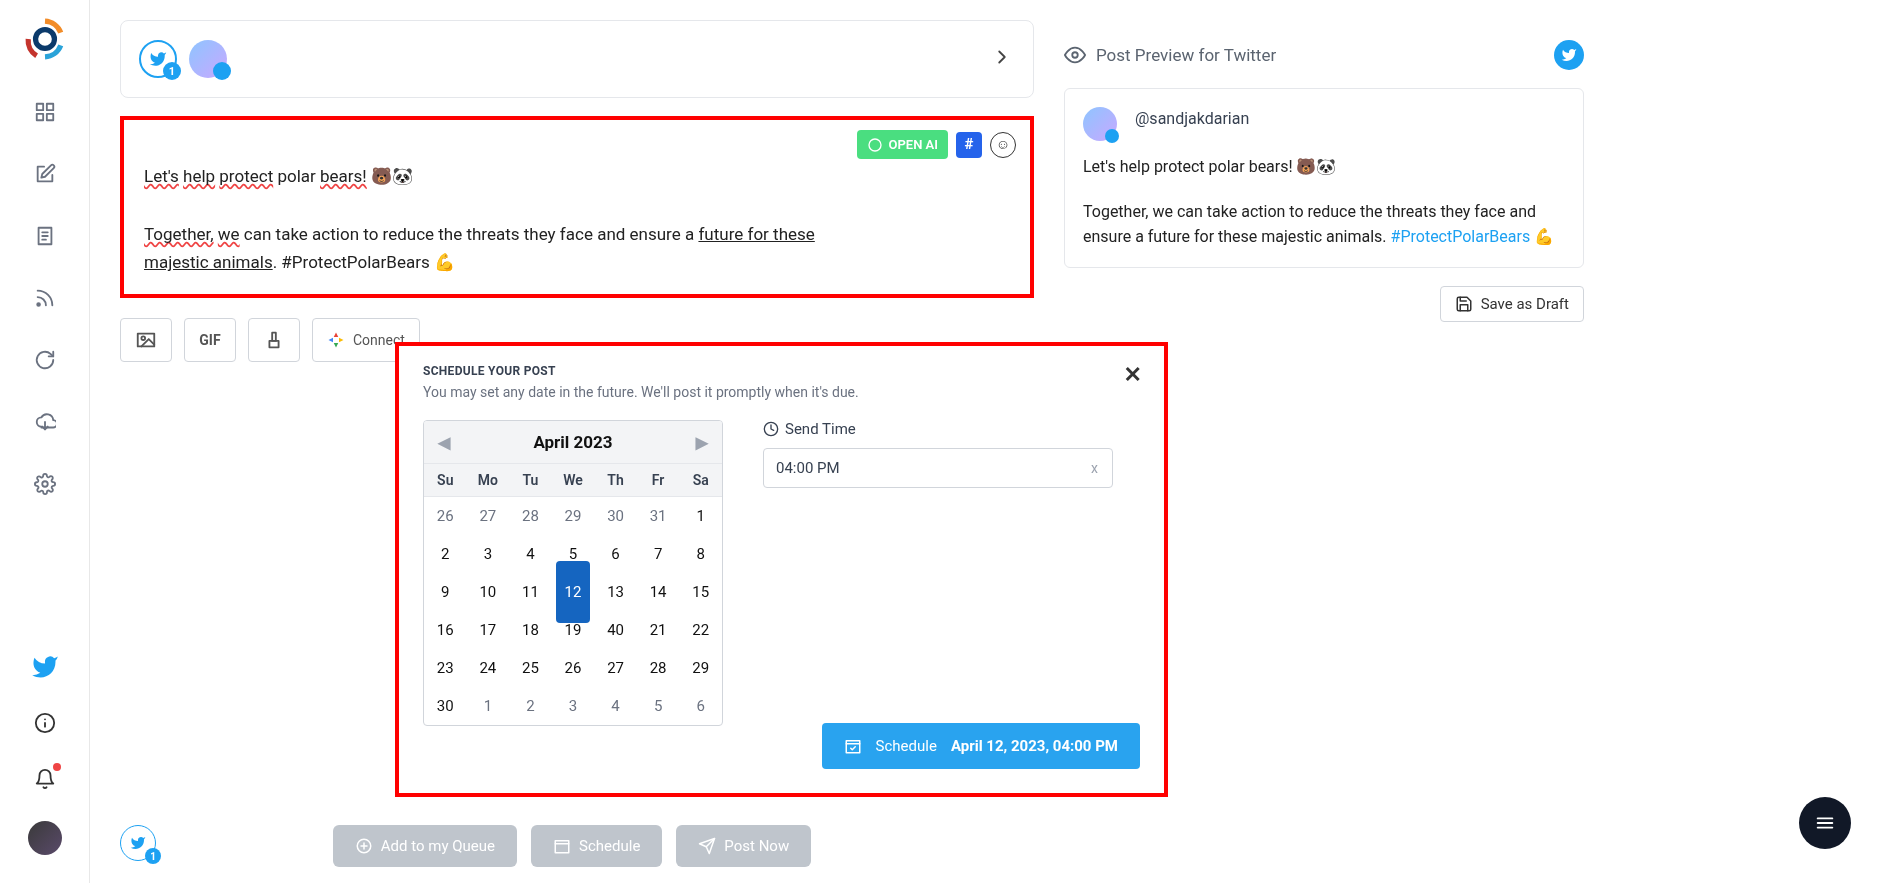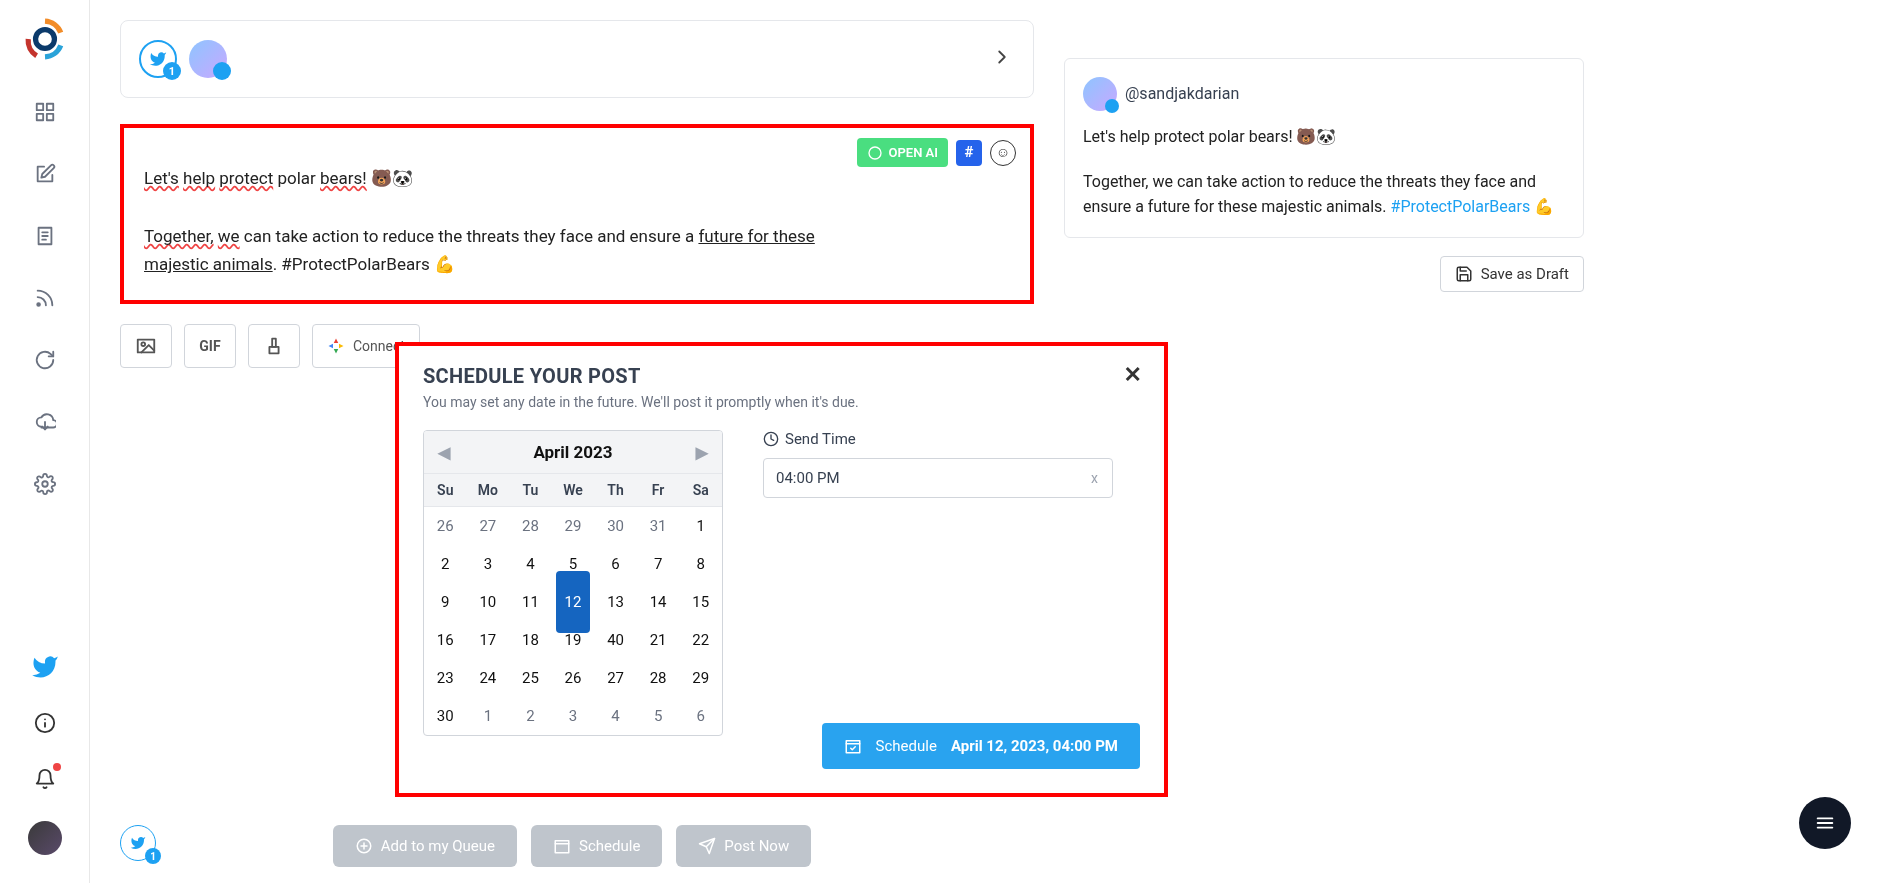--- a/index.html
+++ b/index.html
@@ -18,21 +18,21 @@
 
 
 .main { position:absolute; left:90px; top:0; width:974px; height:883px; padding:0 30px; }
 .account-row { margin-top:20px; height:78px; border:1px solid #e5e7eb; border-radius:8px; display:flex; align-items:center; padding:0 18px; position:relative; }
 .tw-badge { width:38px; height:38px; border:2px solid #1DA1F2; border-radius:50%; display:flex; align-items:center; justify-content:center; color:#1DA1F2; position:relative; }
 .tw-badge .mini { position:absolute; bottom:-4px; right:-6px; width:18px; height:18px; background:#1DA1F2; color:#fff; border-radius:50%; font-size:11px; display:flex; align-items:center; justify-content:center; font-weight:bold; }
 .avatar-sm { width:38px; height:38px; border-radius:50%; background:linear-gradient(135deg,#8ec5ff,#c8a8ff); margin-left:12px; position:relative; }
 .avatar-sm::after{content:"";position:absolute;bottom:-2px;right:-4px;width:18px;height:18px;background:#1DA1F2;border-radius:50%;}
 .chev { position:absolute; right:20px; color:#444; }
 
-.compose { margin-top:26px; border:4px solid #ff0000; padding:18px 20px 18px 20px; position:relative; font-size:17px; color:#222; line-height:1.65; min-height:180px; }
+.compose { margin-top:18px; border:4px solid #ff0000; padding:24px 20px 18px 20px; position:relative; font-size:17px; color:#222; line-height:1.65; min-height:180px; }
 .compose .toolbar { position:absolute; top:10px; right:14px; display:flex; gap:8px; align-items:center; }
 .openai-btn { background:#4ade80; color:#fff; font-size:13px; font-weight:600; padding:4px 10px; border-radius:4px; display:flex; gap:6px; align-items:center; }
 .hash-btn { width:26px; height:26px; background:#2563eb; color:#fff; border-radius:4px; display:flex; align-items:center; justify-content:center; font-weight:700; font-size:15px;}
 .emoji-btn { width:26px; height:26px; border:1.5px solid #333; border-radius:50%; display:flex; align-items:center; justify-content:center; font-size:14px; }
 .sq { text-decoration: underline wavy #ef4444; text-decoration-skip-ink: none; }
 
 .attach-row { margin-top:20px; display:flex; gap:12px; }
 .attach-btn { height:44px; min-width:52px; border:1px solid #d1d5db; border-radius:4px; display:flex; align-items:center; justify-content:center; color:#555; font-size:14px; padding:0 14px; gap:8px; cursor:pointer; background:#fff;}
 .attach-btn.gif { font-weight:700; }
 
@@ -40,29 +40,29 @@
 .bottom-row { position:absolute; left:0; right:10px; bottom:16px; display:flex; justify-content:center; gap:14px; }
 .bottom-btn { background:#bfc5cc; color:#fff; border-radius:6px; padding:12px 22px; font-size:15px; display:flex; gap:8px; align-items:center; border:none;}
 .tw-badge-sm { position:absolute; left:30px; bottom:22px; width:36px; height:36px; border:1.5px solid #1DA1F2; border-radius:50%; display:flex; align-items:center; justify-content:center; color:#1DA1F2; }
 .tw-badge-sm .mini { position:absolute; bottom:-4px; right:-6px; width:16px; height:16px; background:#1DA1F2; color:#fff; border-radius:50%; font-size:10px; display:flex; align-items:center; justify-content:center; font-weight:bold; }
 
 
 .right { position:absolute; left:1064px; top:0; width:520px; padding-top:40px; }
 .preview-head { display:flex; align-items:center; color:#5b6470; font-size:17px; gap:10px; }
 .preview-head .tw-circ { margin-left:auto; width:30px; height:30px; background:#1DA1F2; color:#fff; border-radius:50%; display:flex; align-items:center; justify-content:center; }
 .preview-card { margin-top:18px; border:1px solid #e5e7eb; border-radius:6px; padding:18px; font-size:16px; color:#222; line-height:1.55; }
-.preview-card .u { display:flex; align-items:center; gap:8px; margin-bottom:14px; }
+.preview-card .u { display:flex; align-items:flex-start; gap:18px; margin-bottom:14px; }
 .preview-card .u .av { width:34px; height:34px; border-radius:50%; background:linear-gradient(135deg,#8ec5ff,#c8a8ff); position:relative;}
 .preview-card .u .av::after{content:"";position:absolute;bottom:-2px;right:-2px;width:14px;height:14px;background:#1DA1F2;border-radius:50%;}
 .preview-card a { color:#1DA1F2; text-decoration:none; }
 .save-draft { margin-top:18px; float:right; border:1px solid #d1d5db; border-radius:4px; background:#fff; padding:8px 14px; font-size:15px; display:flex; gap:8px; align-items:center; color:#333; cursor:pointer; }
 
 
 .modal { position:absolute; left:395px; top:342px; width:773px; height:455px; background:#fff; border:4px solid #ff0000; padding:18px 24px; }
-.modal h2 { font-size:20px; font-weight:700; color:#374151; letter-spacing:.3px; }
+.modal h2 { font-size:12px; font-weight:700; color:#374151; letter-spacing:.3px; }
 .modal .sub { font-size:14px; color:#6b7280; margin-top:6px; }
 .modal .close { position:absolute; top:16px; right:22px; font-size:22px; color:#333; cursor:pointer; font-weight:700;}
 .modal-body { display:flex; gap:40px; margin-top:20px; }
 .cal { width:300px; border:1px solid #d1d5db; border-radius:4px; overflow:hidden; }
 .cal .head { background:#f3f4f6; height:42px; display:flex; align-items:center; justify-content:center; position:relative; font-weight:700; font-size:17px; color:#111; }
 .cal .head .nav { position:absolute; color:#9ca3af; cursor:pointer; font-size:16px;}
 .cal .head .nav.l{left:14px;} .cal .head .nav.r{right:14px;}
 .cal .dow { display:grid; grid-template-columns:repeat(7,1fr); background:#f3f4f6; border-top:1px solid #e5e7eb; border-bottom:1px solid #e5e7eb;}
 .cal .dow div { text-align:center; padding:8px 0; font-size:14px; color:#374151; font-weight:600;}
 .cal .days { display:grid; grid-template-columns:repeat(7,1fr); }
@@ -294,20 +294,34 @@
             <path d="M22 2L11 13"></path>
             <path d="M22 2l-7 20-4-9-9-4 20-7z"></path>
           </svg>
         </span>
         <span>Post Now</span>
       </button>
   </div>
 </div>
 
 <div class="right">
+  <div class="preview-head">
+    <span class="ico">
+        <svg viewBox="0 0 24 24">
+          <path d="M1 12s4-8 11-8 11 8 11 8-4 8-11 8-11-8-11-8z"></path>
+          <circle cx="12" cy="12" r="3"></circle>
+        </svg>
+      </span>
+    <span>Post Preview for Twitter</span>
+    <div class="tw-circ">
+        <svg viewBox="0 0 24 24" fill="#fff" style="width:16px;height:16px">
+          <path d="M23 3a10.9 10.9 0 0 1-3.14 1.53A4.48 4.48 0 0 0 12 8v1A10.66 10.66 0 0 1 3 4s-4 9 5 13a11.64 11.64 0 0 1-7 2c9 5 20 0 20-11.5a4.5 4.5 0 0 0-.08-.83A7.72 7.72 0 0 0 23 3z"></path>
+        </svg>
+      </div>
+  </div>
   <div class="preview-card">
     <div class="u">
       <div class="av"></div>
       <span style="color:#374151">@sandjakdarian</span>
     </div>
     <p>Let's help protect polar bears! 🐻🐼</p>
     <p style="margin-top:20px"><span>Together, we can take action to reduce the threats they face and ensure a future for these majestic animals. </span><a href="#">#ProtectPolarBears</a><span> 💪</span></p>
   </div>
   <button class="save-draft">
     <span class="ico" style="width:18px;height:18px">

